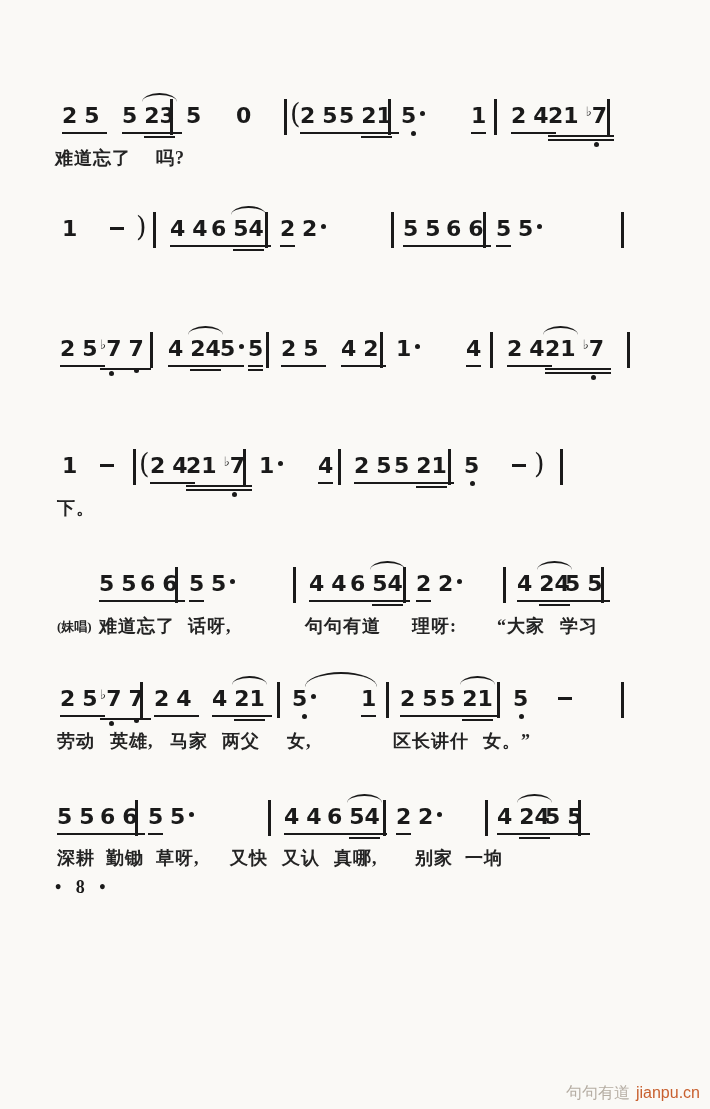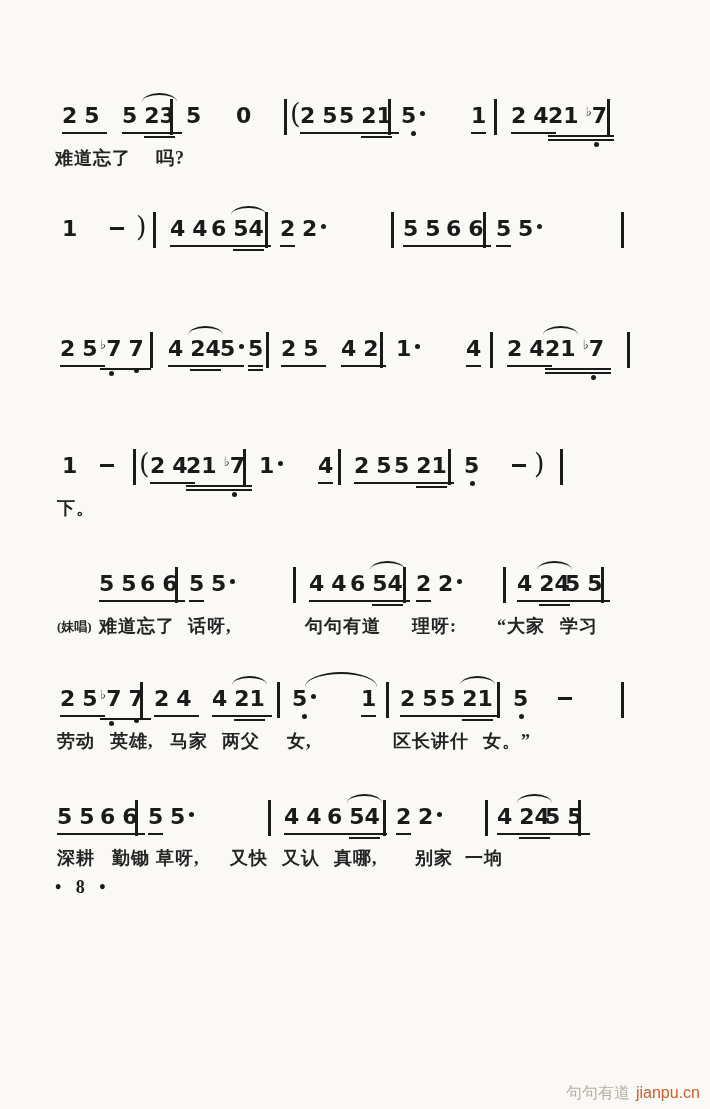--- a/index.html
+++ b/index.html
@@ -191,21 +191,21 @@
       <i class="bar" style="left: 383px; color: rgb(26, 26, 26);"></i>
       <span class="p tok-note" style="left: 396px; color: rgb(26, 26, 26);">2<i class="ul" style="bottom: -5px;"></i></span>
       <span class="p tok-note" style="left: 418px; color: rgb(26, 26, 26);">2<i class="aug"></i></span>
       <i class="bar" style="left: 485px; color: rgb(26, 26, 26);"></i>
       <span class="g" style="left: 497px; color: rgb(26, 26, 26);"><span class="p">4</span><span class="p">24<i class="ul" style="bottom: -9px;"></i><i class="tie"></i></span><i class="ul" style="bottom: -5px;"></i></span>
       <span class="g" style="left: 545px; color: rgb(26, 26, 26);"><span class="p">5</span><span class="p">5</span><i class="ul" style="bottom: -5px;"></i></span>
       <i class="bar" style="left: 578px; color: rgb(26, 26, 26);"></i>
     </div>
     <div class="lyline" style="top: 846px;">
       <span class="lseg" style="left: 57px;">深耕</span>
-      <span class="lseg" style="left: 112px;">勤锄</span>
+      <span class="lseg" style="left: 106px;">勤锄</span>
       <span class="lseg" style="left: 156px;">草呀,</span>
       <span class="lseg" style="left: 230px;">又快</span>
       <span class="lseg" style="left: 282px;">又认</span>
       <span class="lseg" style="left: 334px;">真哪,</span>
       <span class="lseg" style="left: 415px;">别家</span>
       <span class="lseg" style="left: 465px;">一垧</span>
     </div>
   </div>
 
 </body></html>

